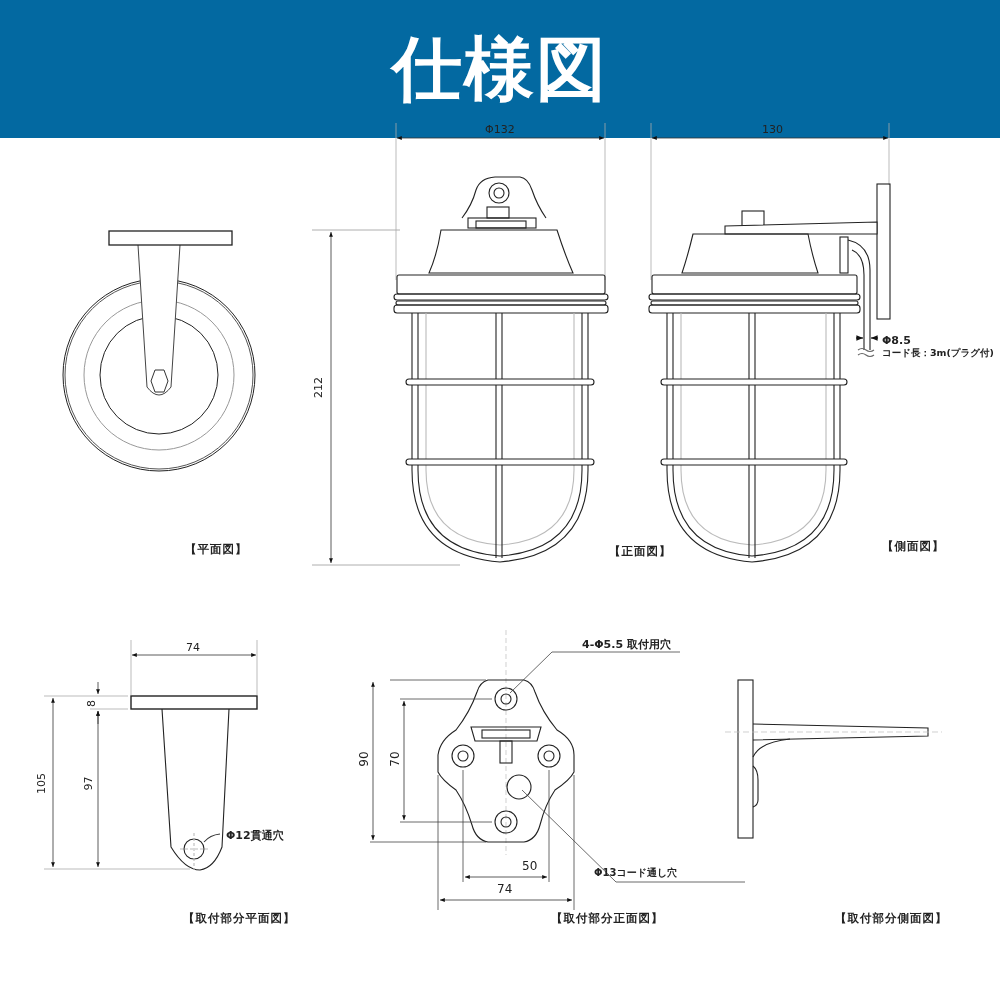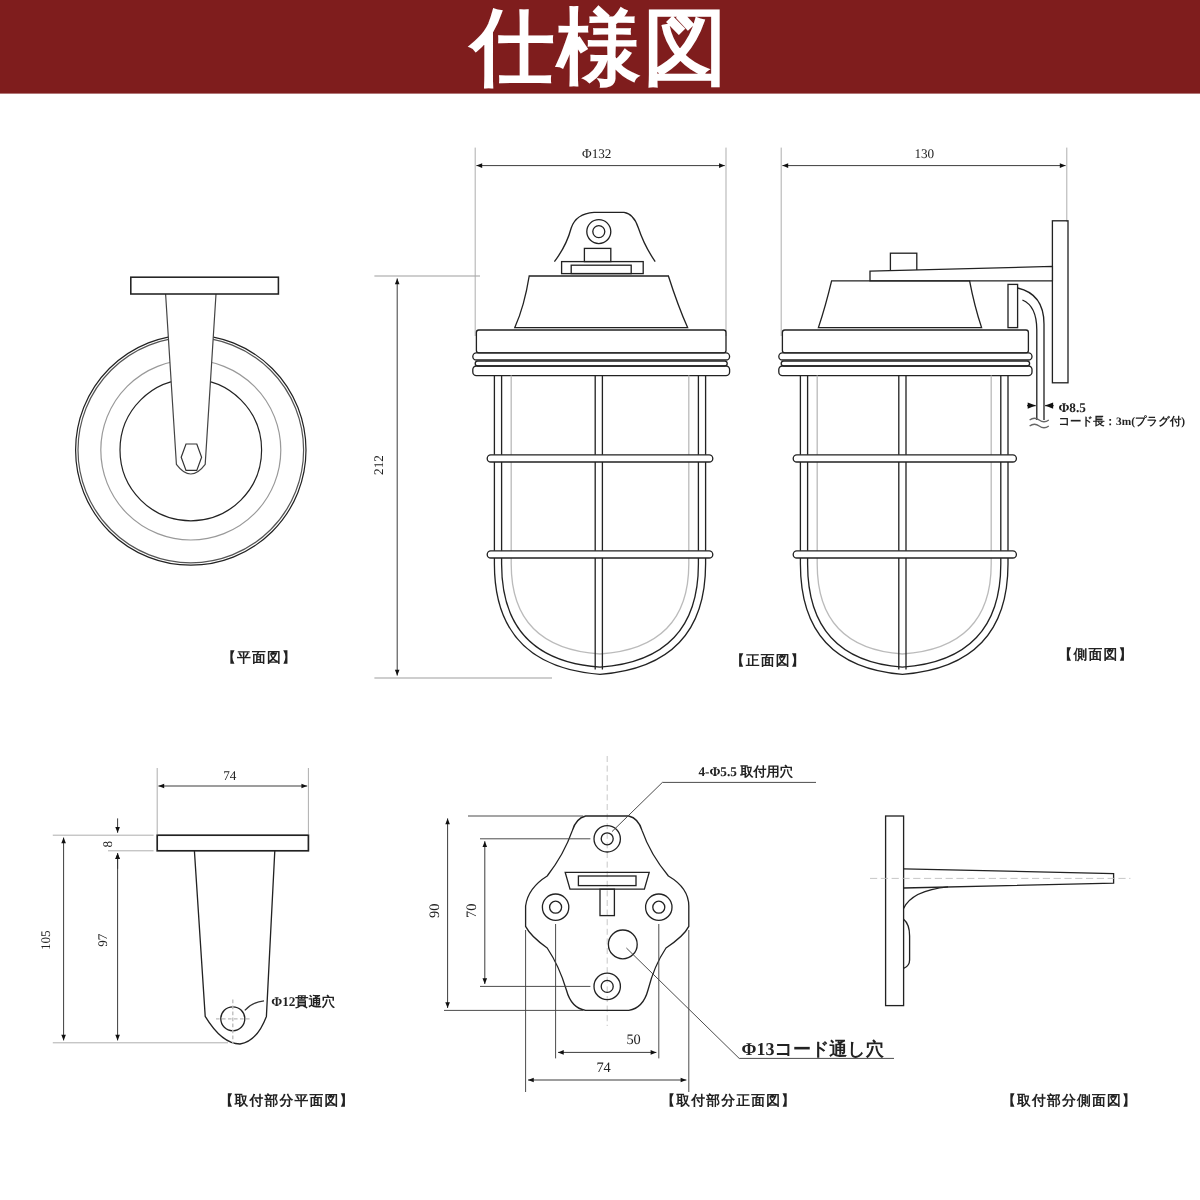--- a/index.html
+++ b/index.html
@@ -1,21 +1,21 @@
 <!DOCTYPE html>
 <html><head>
 <meta charset="utf-8">
 <style>
   html, body { margin: 0; padding: 0; background: #ffffff; }
   body { width: 1000px; height: 1000px; position: relative; overflow: hidden;
          font-family: "DejaVu Sans", "Liberation Sans", sans-serif; }
-  .header { position: absolute; left: 0; top: 0; width: 1000px; height: 78px;
-            background: #7f1d1d; display: flex; align-items: center; justify-content: center; }
+  .header { position: absolute; left: 0; top: 0; width: 1000px; height: 138px;
+            background: #0369a1; display: flex; align-items: center; justify-content: center; }
   .header-title { color: #ffffff; font-size: 70px; font-weight: bold; letter-spacing: 2px; line-height: 1; }
-  .drawing { position: absolute; left: 0; top: 110px; width: 1000px; height: 890px; font-family: Liberation Serif, serif; }
+  .drawing { position: absolute; left: 0; top: 110px; width: 1000px; height: 890px; }
   .lbl { position: absolute; font-size: 11px; color: #222; white-space: nowrap; line-height: 1; }
   .cap { position: absolute; font-size: 11.5px; color: #222; font-weight: bold; white-space: nowrap; line-height: 1; letter-spacing: 1px; text-align: right; }
   .vert { transform: rotate(-90deg); transform-origin: center; }
   .note { position: absolute; font-size: 12px; color: #222; font-weight: bold; white-space: nowrap; line-height: 1.45; }
 </style>
 </head>
 <body>
 
 <div class="header">
   <span class="header-title">仕様図</span>
@@ -171,18 +171,18 @@
   <span class="lbl vert" style="left:81px;top:668px">97</span>
   <span class="lbl vert" style="left:31px;top:668px">105</span>
   <span class="lbl" style="left:226px;top:720px;font-weight:bold">Φ12貫通穴</span>
   <span class="cap" style="left:183px;top:803px">【取付部分平面図】</span>
 
   <span class="lbl" style="left:582px;top:529px;font-size:11px;font-weight:bold">4-Φ5.5 取付用穴</span>
   <span class="lbl vert" style="left:356px;top:643px;font-size:12px">90</span>
   <span class="lbl vert" style="left:387px;top:643px;font-size:12px">70</span>
   <span class="lbl" style="left:522px;top:750px;font-size:12px">50</span>
   <span class="lbl" style="left:497px;top:773px;font-size:12px">74</span>
-  <span class="lbl" style="left:618px;top:758px;font-size:15px;font-weight:bold">Φ13コード通し穴</span>
+  <span class="lbl" style="left:594px;top:758px;font-size:10px;font-weight:bold">Φ13コード通し穴</span>
   <span class="cap" style="left:551px;top:803px">【取付部分正面図】</span>
 
   <span class="cap" style="left:835px;top:803px">【取付部分側面図】</span>
 
 </div>
 
 </body></html>

